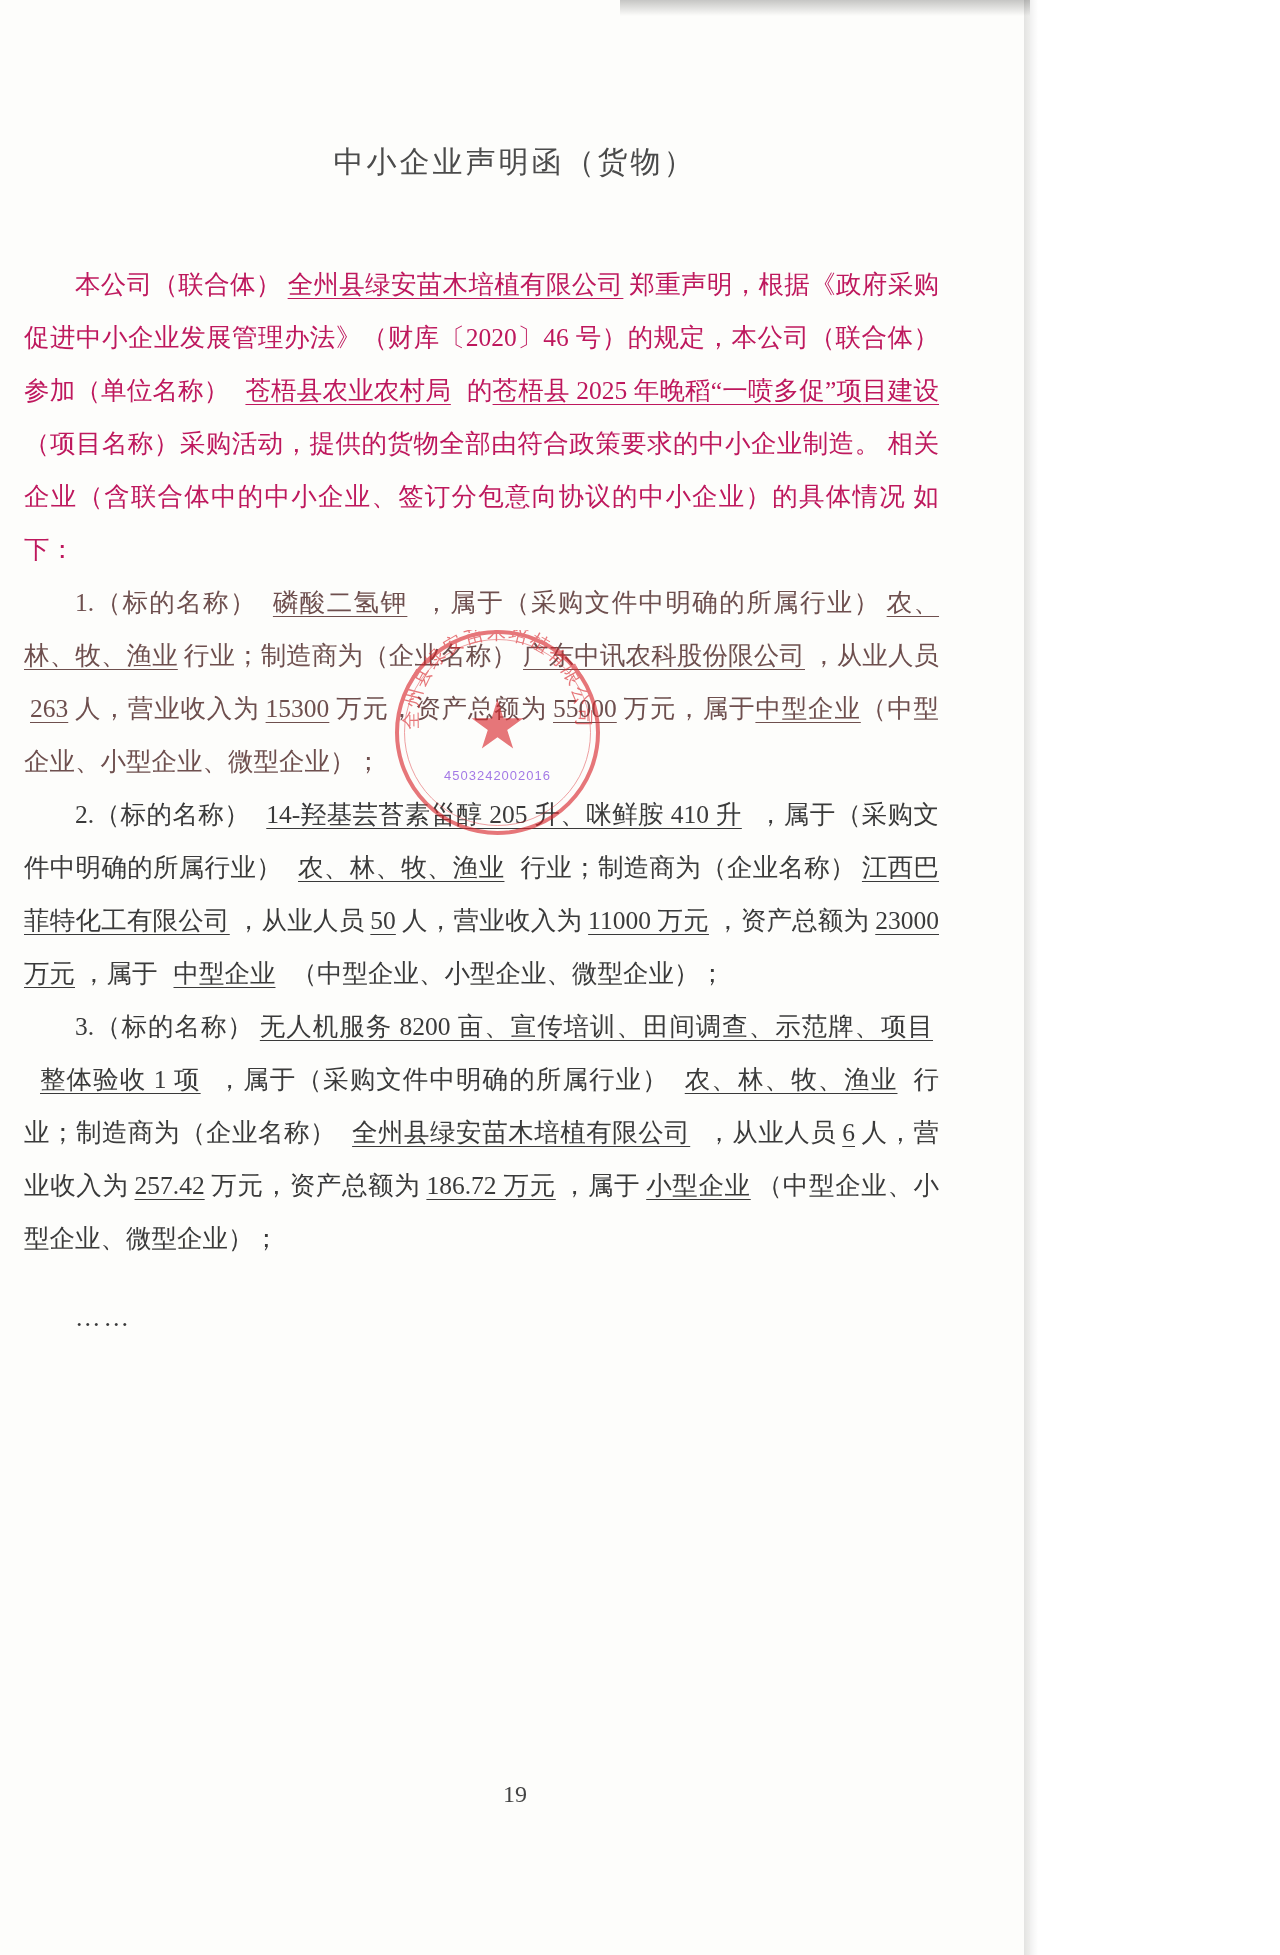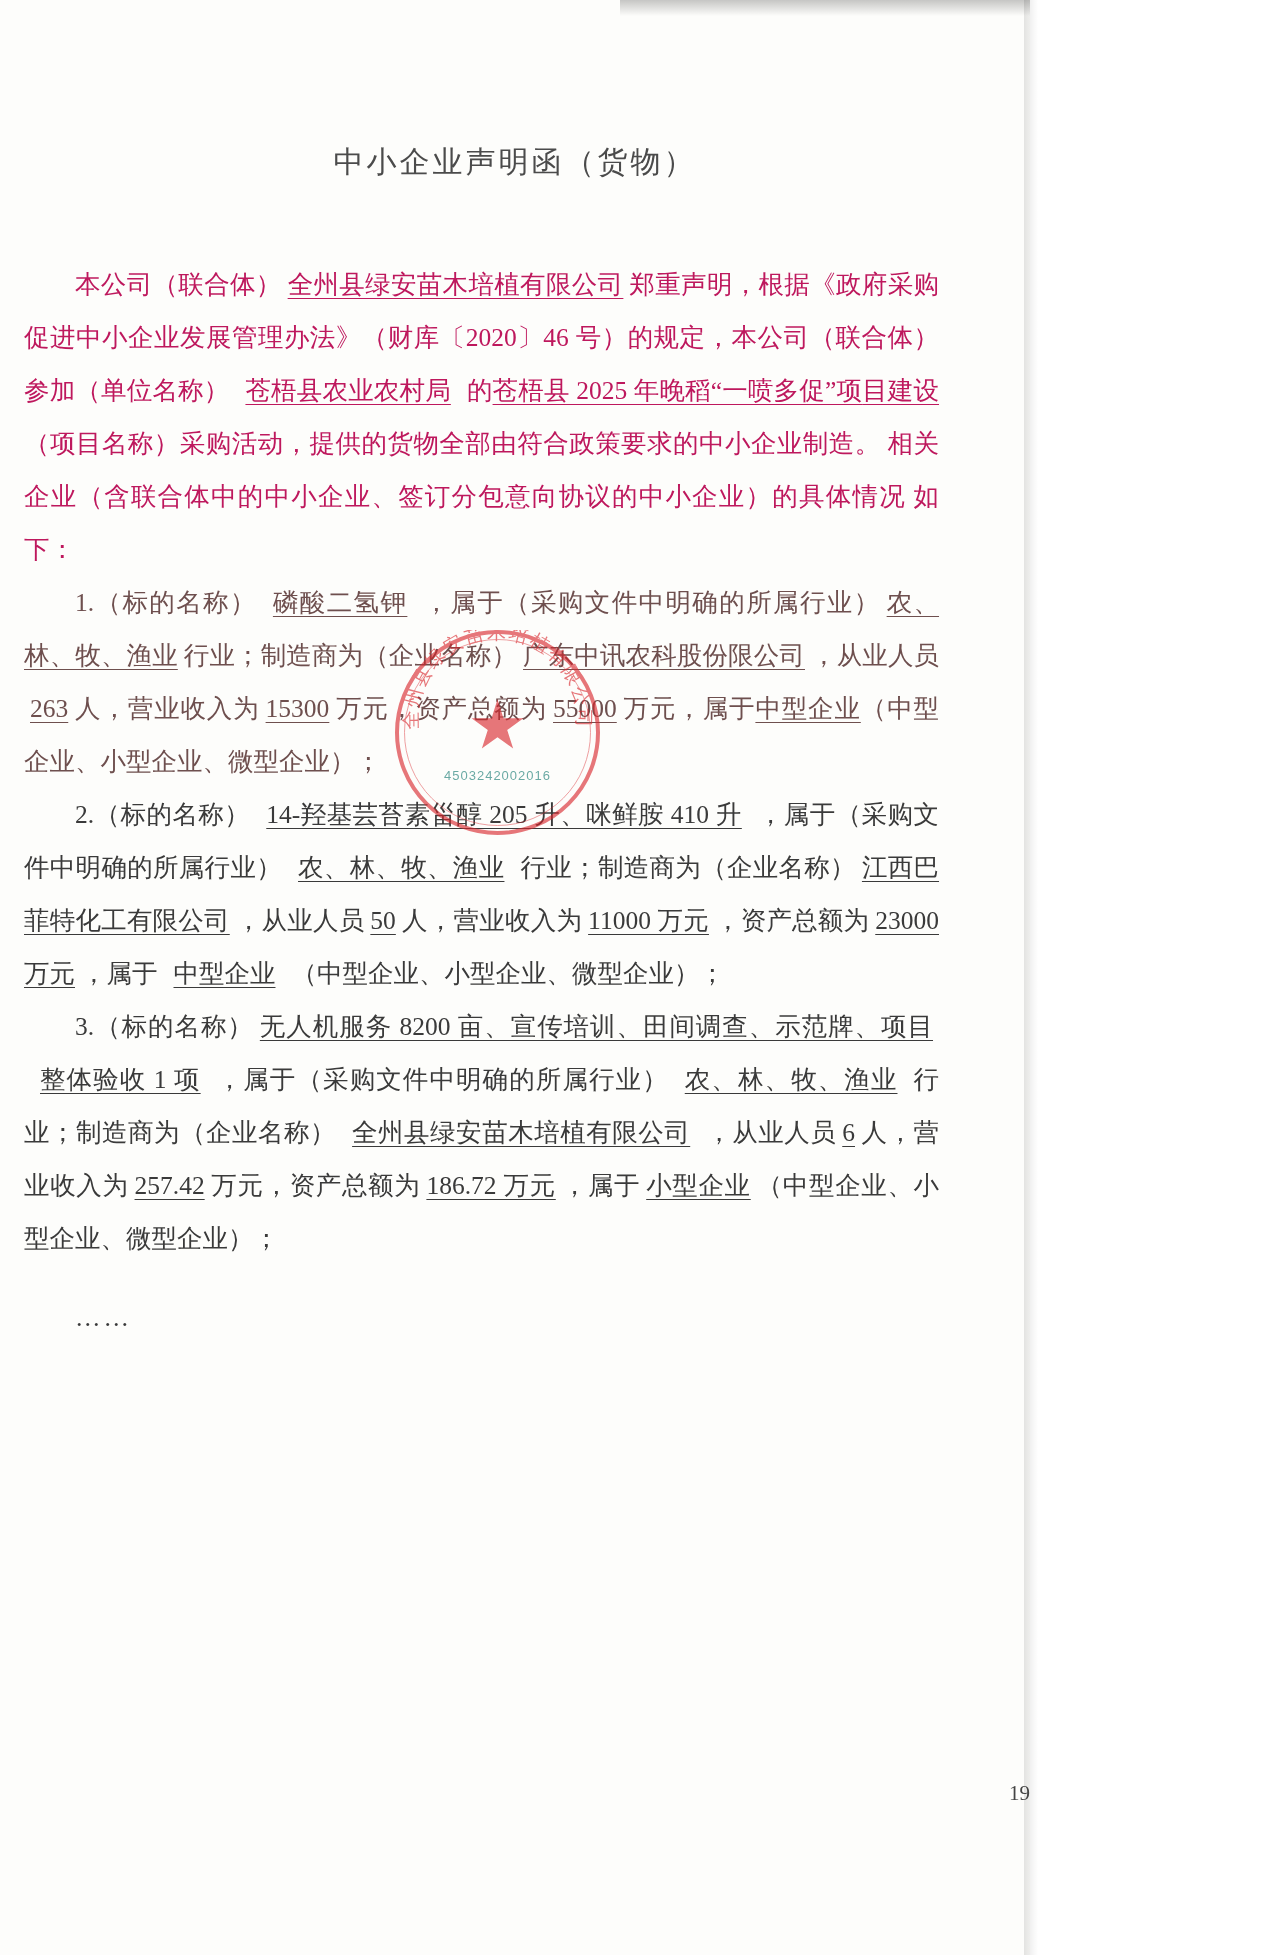--- a/index.html
+++ b/index.html
@@ -103,22 +103,22 @@
   .ellipsis-line {
     text-indent: 2em;
     letter-spacing: 3px;
   }
 
   .page-number {
     position: absolute;
     left: 0;
     top: 1781px;
     width: 1030px;
-    text-align: right;
-    font-size: 21px;
+    text-align: center;
+    font-size: 24px;
     color: #444;
   }
 
   
   .seal {
     position: absolute;
     left: 395px;
     top: 630px;
     width: 205px;
     height: 205px;
@@ -159,21 +159,21 @@
     font-size: 19px;
     letter-spacing: 2px;
     font-family: "Liberation Serif", "DejaVu Serif", serif;
   }
   .seal .code {
     position: absolute;
     left: 0;
     top: 138px;
     width: 100%;
     text-align: center;
-    color: #0f766e;
+    color: #6d28d9;
     font-size: 13px;
     letter-spacing: 1px;
     font-family: "Liberation Sans", sans-serif;
   }
 </style>
 </head>
 <body>
 
 <div class="page-sheet"></div>
 <div class="page-edge-right"></div>

